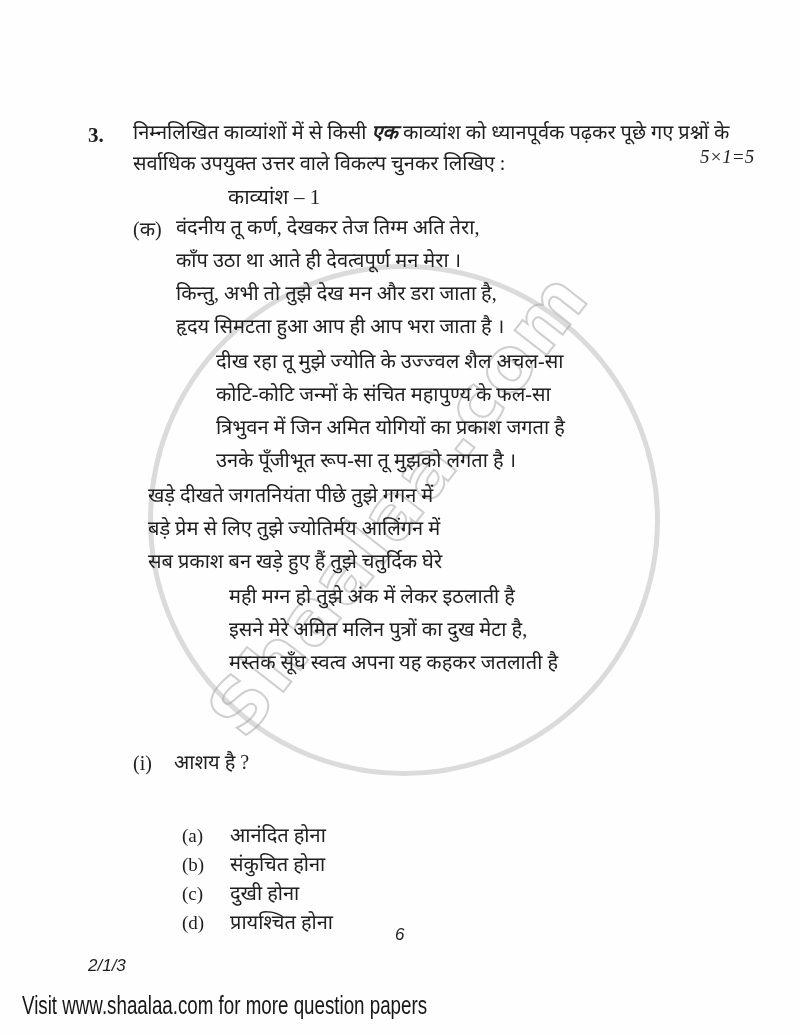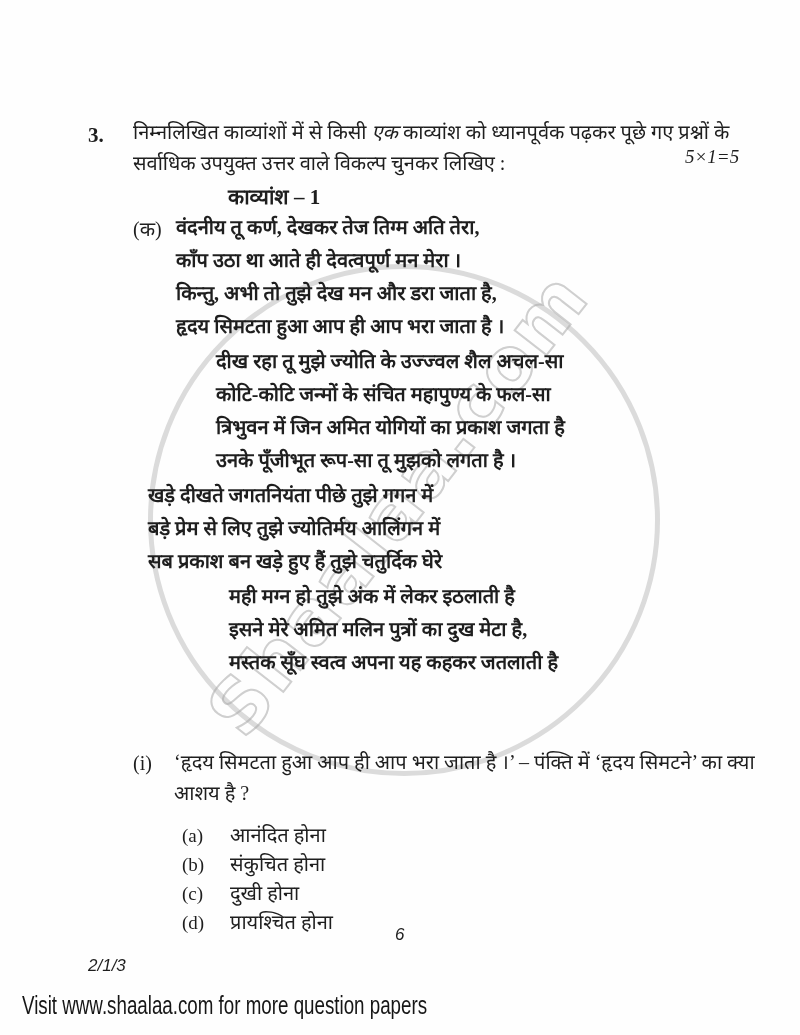--- a/index.html
+++ b/index.html
@@ -33,26 +33,26 @@
   }
   @supports not (-webkit-text-stroke: 1px #000){
     .wm-text{color:rgba(185,185,185,0.40);}
   }
   
   .abs{position:absolute;white-space:nowrap;}
   .hi{font-size:20px;line-height:33px;}
   .q-num{left:88px;top:119px;font-weight:bold;font-size:21px;}
   .intro-1{left:133px;top:116px;}
   .intro-2{left:133px;top:147px;}
-  .emph{font-weight:normal;font-style:italic;}
-  .marks{left:685px;top:146px;font-style:italic;font-size:19px;}
-  .sec-title{left:228px;top:182px;font-weight:bold;font-size:21px;}
+  .emph{font-weight:bold;font-style:italic;}
+  .marks{left:700px;top:146px;font-style:italic;font-size:19px;}
+  .sec-title{left:228px;top:182px;font-weight:normal;font-size:21px;}
   .k-label{left:133px;top:213px;}
   .poem{left:176px;top:211px;}
-  .stanza{margin:0 0 2px 0;font-weight:bold;}
+  .stanza{margin:0 0 2px 0;}
   .stanza div{white-space:nowrap;}
   .st-2{margin-left:40px;}
   .st-3{margin-left:-28px;}
   .st-4{margin-left:53px;}
   .subq-label{left:133px;top:747px;}
   .subq-text{left:174px;top:747px;line-height:31px;}
   .options{left:182px;top:801px;margin-top:20px;}
   .opt-row{height:29px;font-size:20px;}
   .opt-letter{display:inline-block;width:48px;font-size:19px;}
   .footer-code{left:88px;top:926px;font-family:"Liberation Sans",sans-serif;font-style:italic;font-size:17px;margin-top:30px;}
@@ -101,21 +101,20 @@
     </div>
     <div class="stanza st-4">
       <div>मही मग्न हो तुझे अंक में लेकर इठलाती है</div>
       <div>इसने मेरे अमित मलिन पुत्रों का दुख मेटा है,</div>
       <div>मस्तक सूँघ स्वत्व अपना यह कहकर जतलाती है</div>
     </div>
   </div>
 
   <div class="abs hi subq-label">(i)</div>
   <div class="abs hi subq-text">
-    <div>‘हृदय सिमटता हुआ आप ही आप भरा जाता है ।’ – पंक्ति में ‘हृदय सिमटने’ का क्या</div>
     <div>आशय है ?</div>
   </div>
 
   <div class="abs options">
     <div class="opt-row"><span class="opt-letter">(a)</span><span>आनंदित होना</span></div>
     <div class="opt-row"><span class="opt-letter">(b)</span><span>संकुचित होना</span></div>
     <div class="opt-row"><span class="opt-letter">(c)</span><span>दुखी होना</span></div>
     <div class="opt-row"><span class="opt-letter">(d)</span><span>प्रायश्चित होना</span></div>
   </div>
 

